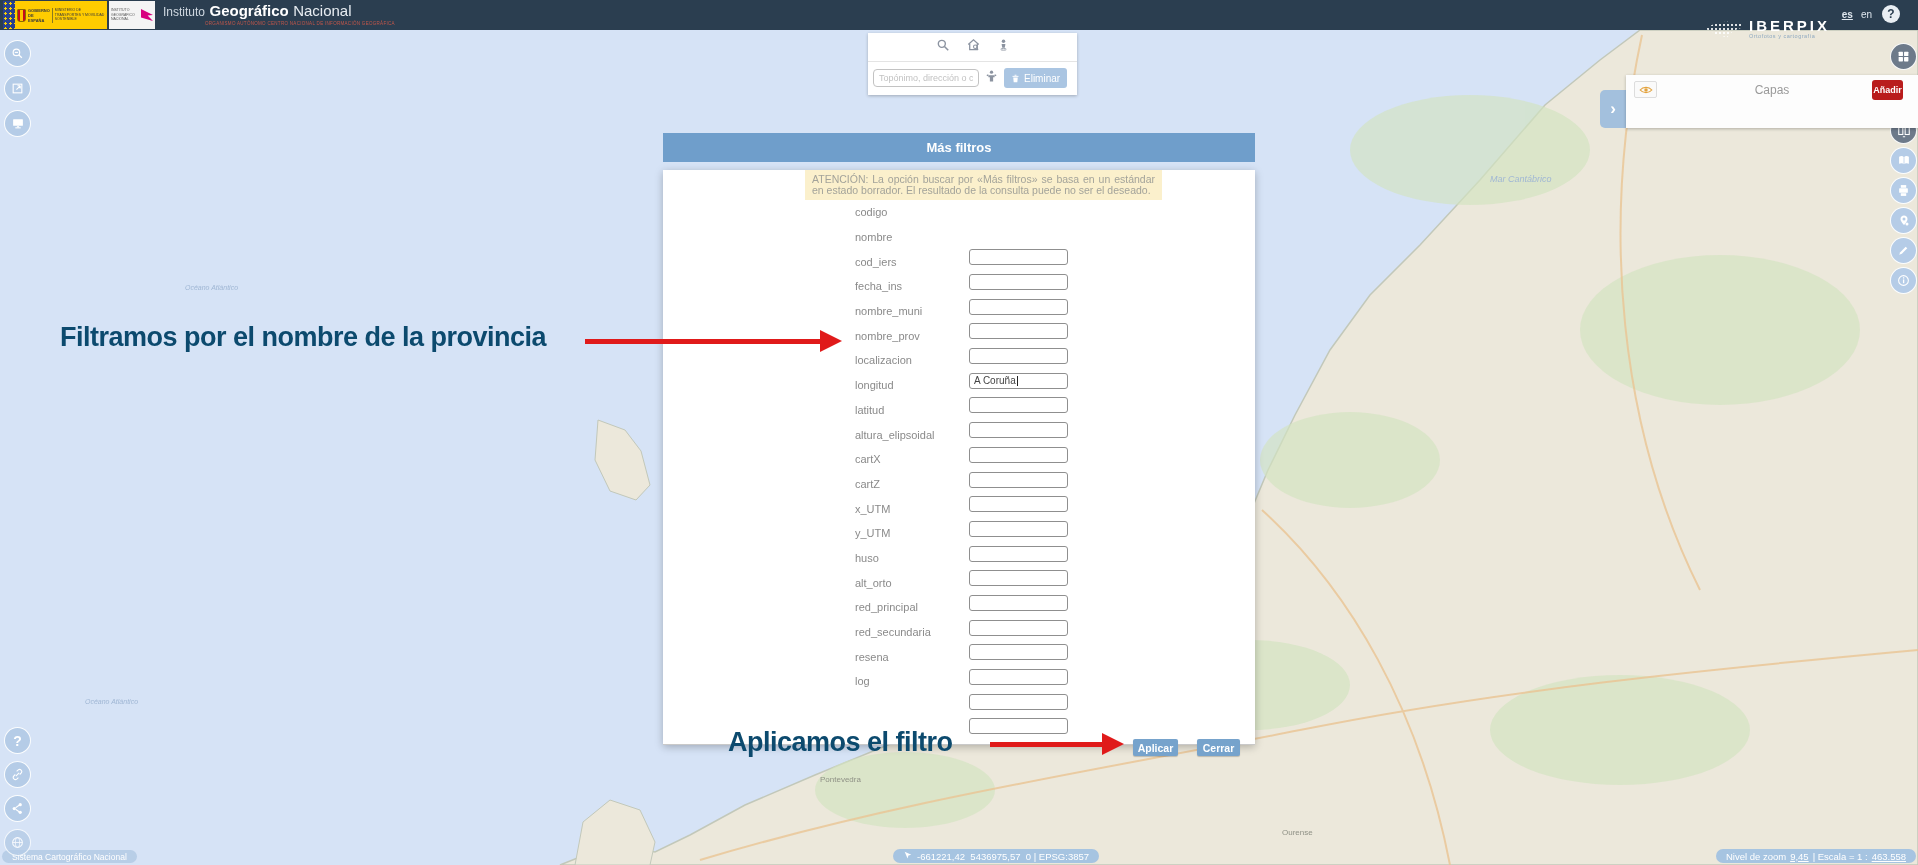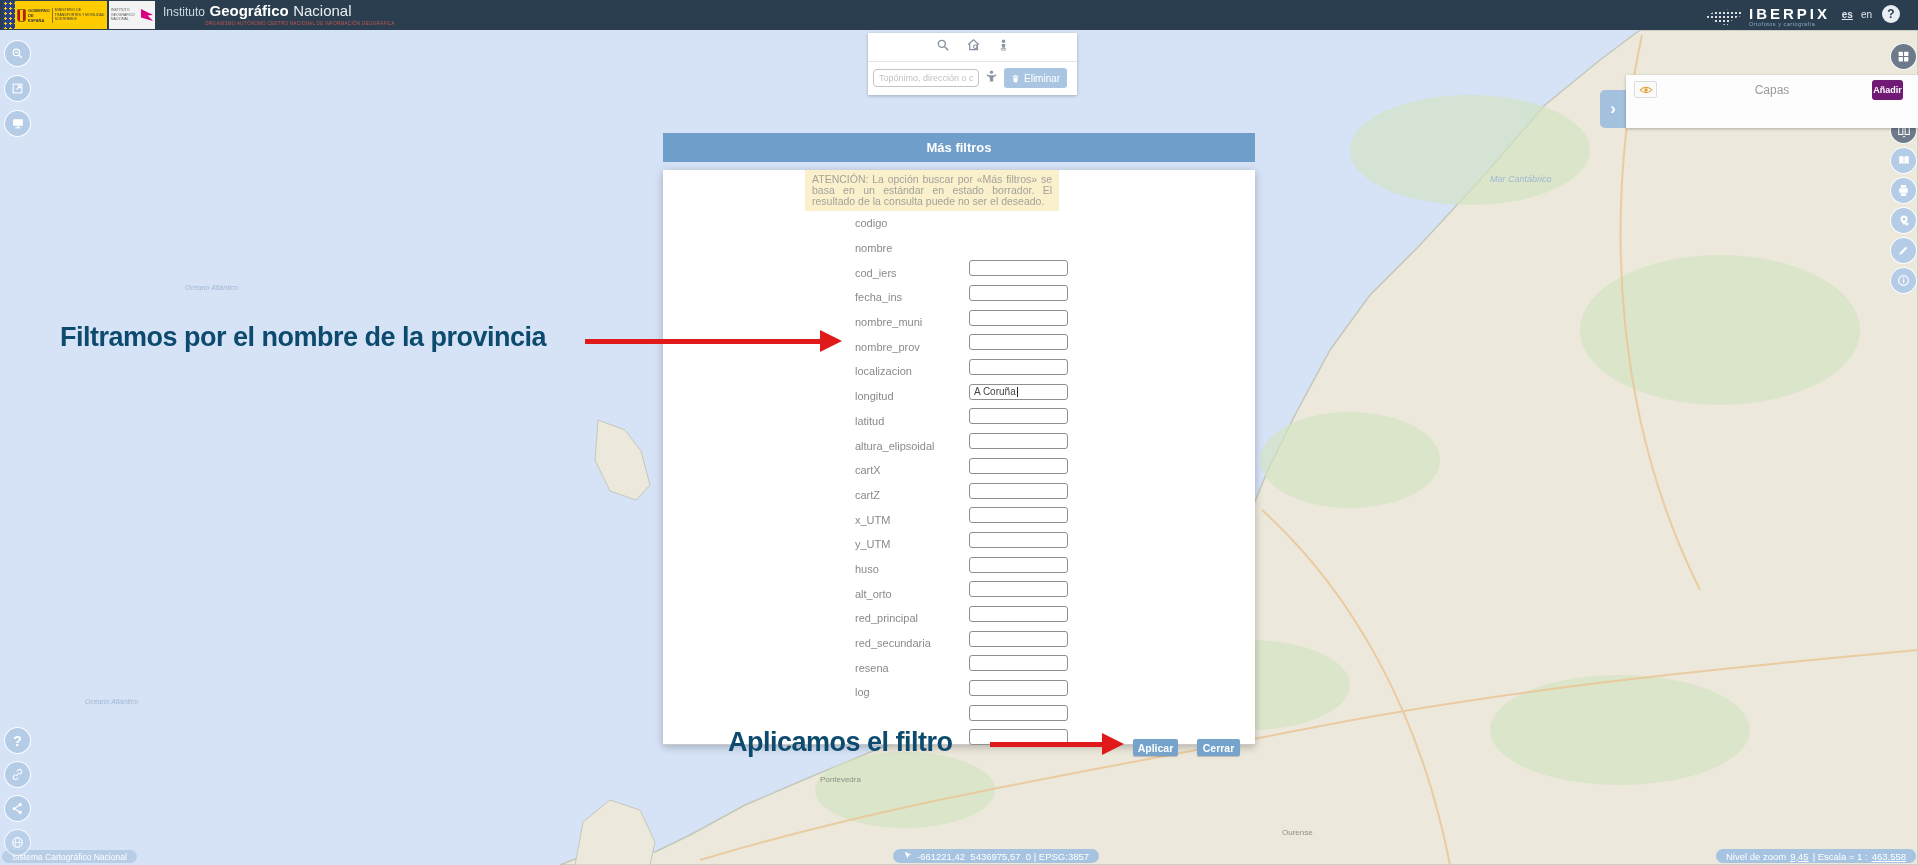--- a/index.html
+++ b/index.html
@@ -18,21 +18,21 @@
   .min-txt { font-size:3.5px; color:#3a3a3a; line-height:4.5px; }
   .ign-block { position:absolute; left:109px; top:1px; width:46px; height:28px; background:#f4f4f4;
     display:flex; align-items:center; gap:2px; padding:1px 2px; }
   .ign-block-txt { font-size:3.5px; color:#555; line-height:4.5px; }
   .cnig-mark { width:12px; height:12px; background:#d8007f; clip-path:polygon(0 0, 100% 50%, 55% 55%, 100% 100%, 0 70%); flex:0 0 auto; }
   .header-title { position:absolute; left:163px; top:2px; color:#fff; white-space:nowrap; }
   .ht-thin { font-size:12px; font-weight:300; color:#cfd8e0; }
   .ht-bold { font-size:15px; font-weight:bold; }
   .ht-light { font-size:15px; font-weight:300; color:#e8edf2; }
   .header-sub { position:absolute; left:205px; top:21px; font-size:4.5px; letter-spacing:.3px; color:#c4574a; white-space:nowrap; }
-  .iberpix { position:absolute; right:88px; top:6px; display:flex; align-items:center; gap:5px; }
+  .iberpix { position:absolute; right:88px; top:18px; display:flex; align-items:center; gap:5px; }
   .spain-dots { width:38px; height:20px;
     background-image:radial-gradient(circle, rgba(255,255,255,.85) 1px, transparent 1.3px); background-size:4px 4px;
     clip-path:polygon(6% 38%, 28% 22%, 55% 14%, 74% 26%, 100% 18%, 92% 46%, 72% 60%, 56% 92%, 30% 84%, 14% 62%, 0 52%); }
   .brand-txt { display:flex; flex-direction:column; line-height:1; }
   .brand-main { font-size:15px; font-weight:bold; letter-spacing:3px; color:#fff; }
   .brand-sub { font-size:5.5px; color:#8fa9c0; letter-spacing:.5px; margin-top:1px; }
   .lang { position:absolute; right:46px; top:9px; font-size:10px; color:#dfe7ee; display:flex; gap:8px; }
   .lang .active { font-weight:bold; text-decoration:underline; }
   .help-circle { position:absolute; right:18px; top:5px; width:18px; height:18px; border-radius:50%;
     background:#e9eef3; color:#2b3e50; font-size:12px; font-weight:bold; display:flex; align-items:center; justify-content:center; }
@@ -67,30 +67,30 @@
   
   #layers-tab { position:absolute; left:1600px; top:90px; width:26px; height:38px; background:#a3c0dd;
     border-radius:5px 0 0 5px; color:#fff; font-size:17px; font-weight:bold; display:flex; align-items:center;
     justify-content:center; z-index:44; }
   #layers-panel { position:absolute; left:1626px; top:75px; width:292px; height:53px; background:#fdfdfd;
     box-shadow:0 1px 3px rgba(0,0,0,.25); z-index:44; }
   .lp-head { position:relative; height:30px; display:flex; align-items:center; }
   .eye-box { position:absolute; left:8px; top:6px; width:23px; height:17px; background:#fafafa;
     border:1px solid #ddd; border-radius:2px; display:flex; align-items:center; justify-content:center; }
   .lp-title { width:100%; text-align:center; color:#9a9a9a; font-size:12px; }
-  .btn-anadir { position:absolute; right:15px; top:5px; width:31px; height:20px; background:#701a75; border:none;
+  .btn-anadir { position:absolute; right:15px; top:5px; width:31px; height:20px; background:#b91c1c; border:none;
     border-radius:3px; color:#fff; font-size:9px; font-weight:bold; font-family:"Liberation Sans",sans-serif; }
 
   
   #modal { position:absolute; left:663px; top:133px; width:592px; z-index:50; }
   .modal-title { height:29px; background:#6f9ecb; color:#fff; font-size:13px; font-weight:bold;
     display:flex; align-items:center; justify-content:center; }
   .modal-body { height:575px; background:#fff; border-bottom:1px solid #c9c9c9;
     box-shadow:0 2px 8px rgba(0,0,0,.25); }
-  .warning-box { margin:8px 0 0 142px; width:254px; background:#fbf0cc; color:#a3a39a; font-size:10.5px;
+  .warning-box { margin:8px 0 0 142px; width:357px; background:#fbf0cc; color:#a3a39a; font-size:10.5px;
     line-height:11px; text-align:justify; padding:4px 7px; }
   .field-row { position:relative; height:24.7px; }
   .field-label { position:absolute; left:192px; top:50%; transform:translateY(-50%); font-size:11px; color:#8a8a8a; }
   .field-input { position:absolute; left:306px; top:50%; transform:translateY(-50%); width:99px; height:16px;
     border:1px solid #8f8f8f; border-radius:3px; background:#fff; display:flex; align-items:center; padding:0 4px;margin-top:45px; }
   .field-input .val { font-size:10px; color:#444; white-space:nowrap; }
   .field-input.filled .caret { display:inline-block; width:1px; height:10px; background:#222; margin-left:1px; }
   .modal-footer { position:absolute; top:606px; right:15px; display:flex; gap:19px; }
   .btn-modal { width:45px; height:17px; background:#76a3cc; border:none; border-radius:2px; color:#fff;
     font-size:10.5px; font-weight:bold; font-family:"Liberation Sans",sans-serif; box-shadow:0 1px 1px rgba(0,0,0,.2); }

